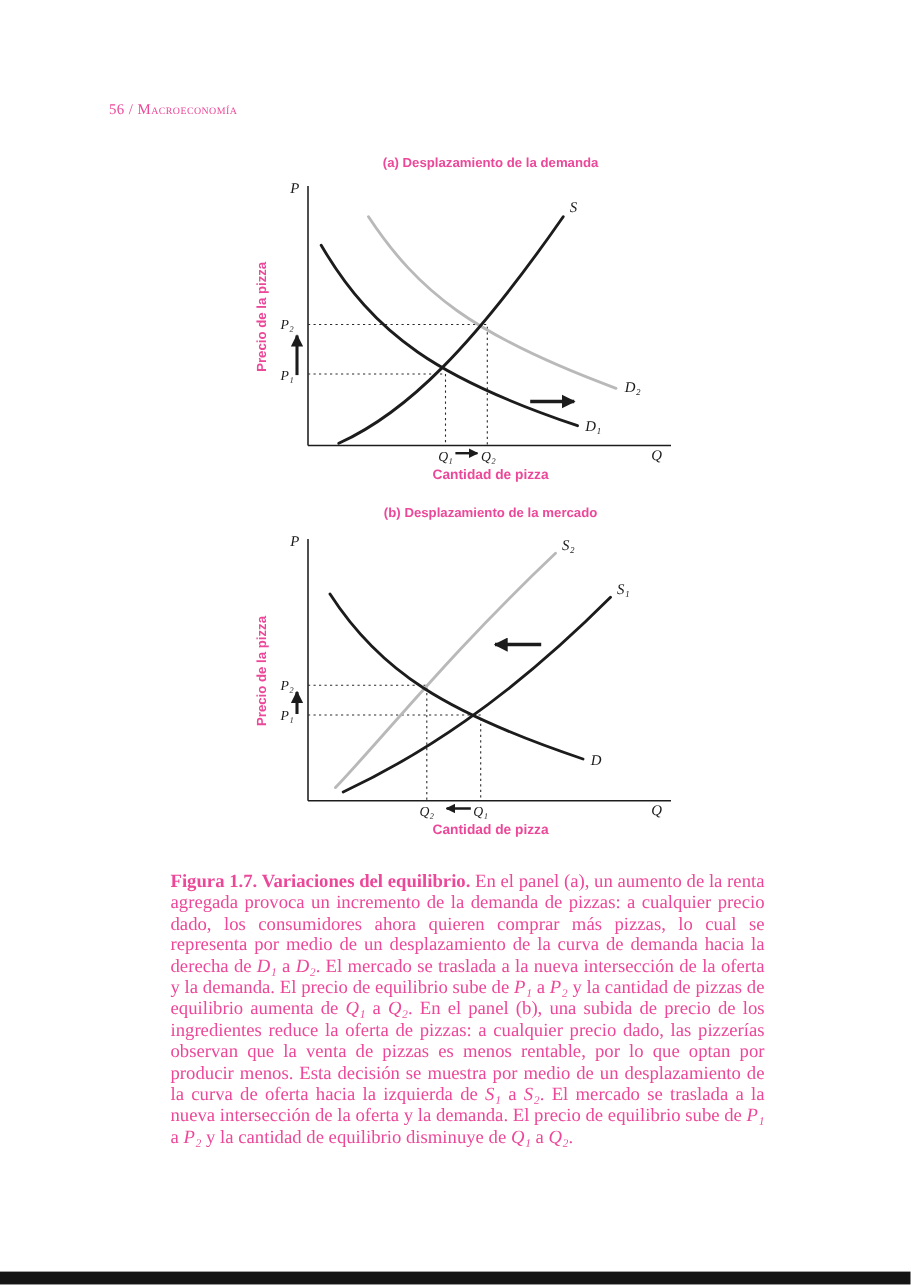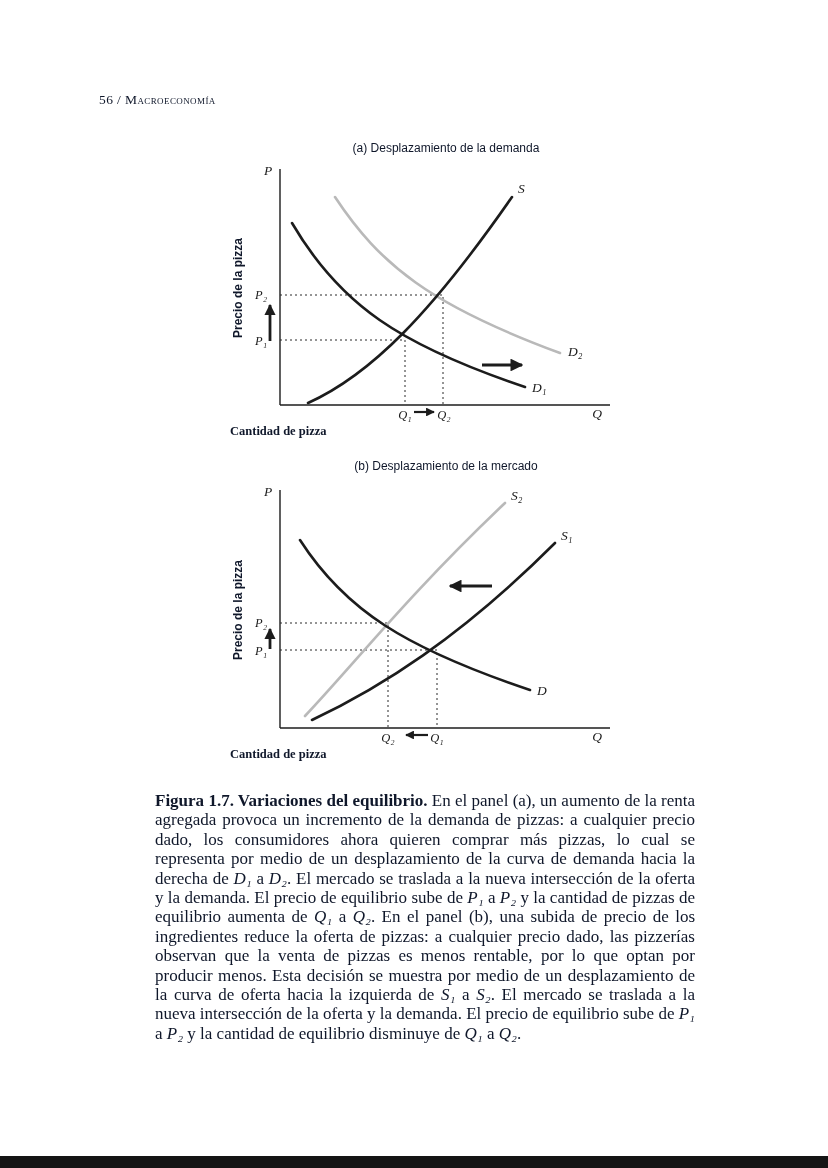--- a/index.html
+++ b/index.html
@@ -1,45 +1,45 @@
 <!DOCTYPE html>
 <html><head>
 <meta charset="utf-8">
 <style>
   html,body { margin:0; padding:0; background:#ffffff; }
   .page {
     position:relative; width:828px; height:1168px; background:#ffffff;
-    font-family:"Liberation Serif", serif; color:#0f172a; overflow:hidden;
+    font-family:"Liberation Serif", serif; color:#ec4899; overflow:hidden;
   }
   .header {
     position:absolute; left:99px; top:92px;
     font-size:13.5px; font-variant:small-caps; letter-spacing:0.4px;
   }
   .chart-title {
     position:absolute; left:230px; width:432px; text-align:center;
-    font-family:"Liberation Sans", sans-serif; font-weight:normal; font-size:12px;
+    font-family:"Liberation Sans", sans-serif; font-weight:bold; font-size:12px;
   }
   .title-a { top:141px; }
   .title-b { top:459px; }
   .plot { position:absolute; left:230px; }
   .plot-a { top:155px; }
   .plot-b { top:478px; }
   .ylabel {
     position:absolute; left:228px; width:20px; height:235px;
     display:flex; align-items:center; justify-content:center;
   }
   .ylabel-a { top:170px; }
   .ylabel-b { top:492px; }
   .ylabel span {
     transform:rotate(-90deg); white-space:nowrap;
     font-family:"Liberation Sans", sans-serif; font-weight:bold; font-size:12px;
   }
   .xlabel {
-    position:absolute; left:230px; width:432px; text-align:left;
-    font-family:Liberation Serif, serif; font-weight:bold; font-size:12.5px;
+    position:absolute; left:230px; width:432px; text-align:center;
+    font-family:Liberation Sans, sans-serif; font-weight:bold; font-size:12.5px;
   }
   .xlabel-a { top:424px; }
   .xlabel-b { top:747px; }
   .caption {
     position:absolute; left:155px; top:791px; width:540px; margin:0;
     text-align:justify; font-size:17px; line-height:19.4px;
   }
   .caption-lead { font-weight:bold; }
   .var { font-style:italic; }
   .bottom-bar { position:absolute; left:0; top:1156px; width:828px; height:12px; background:#151515; }

